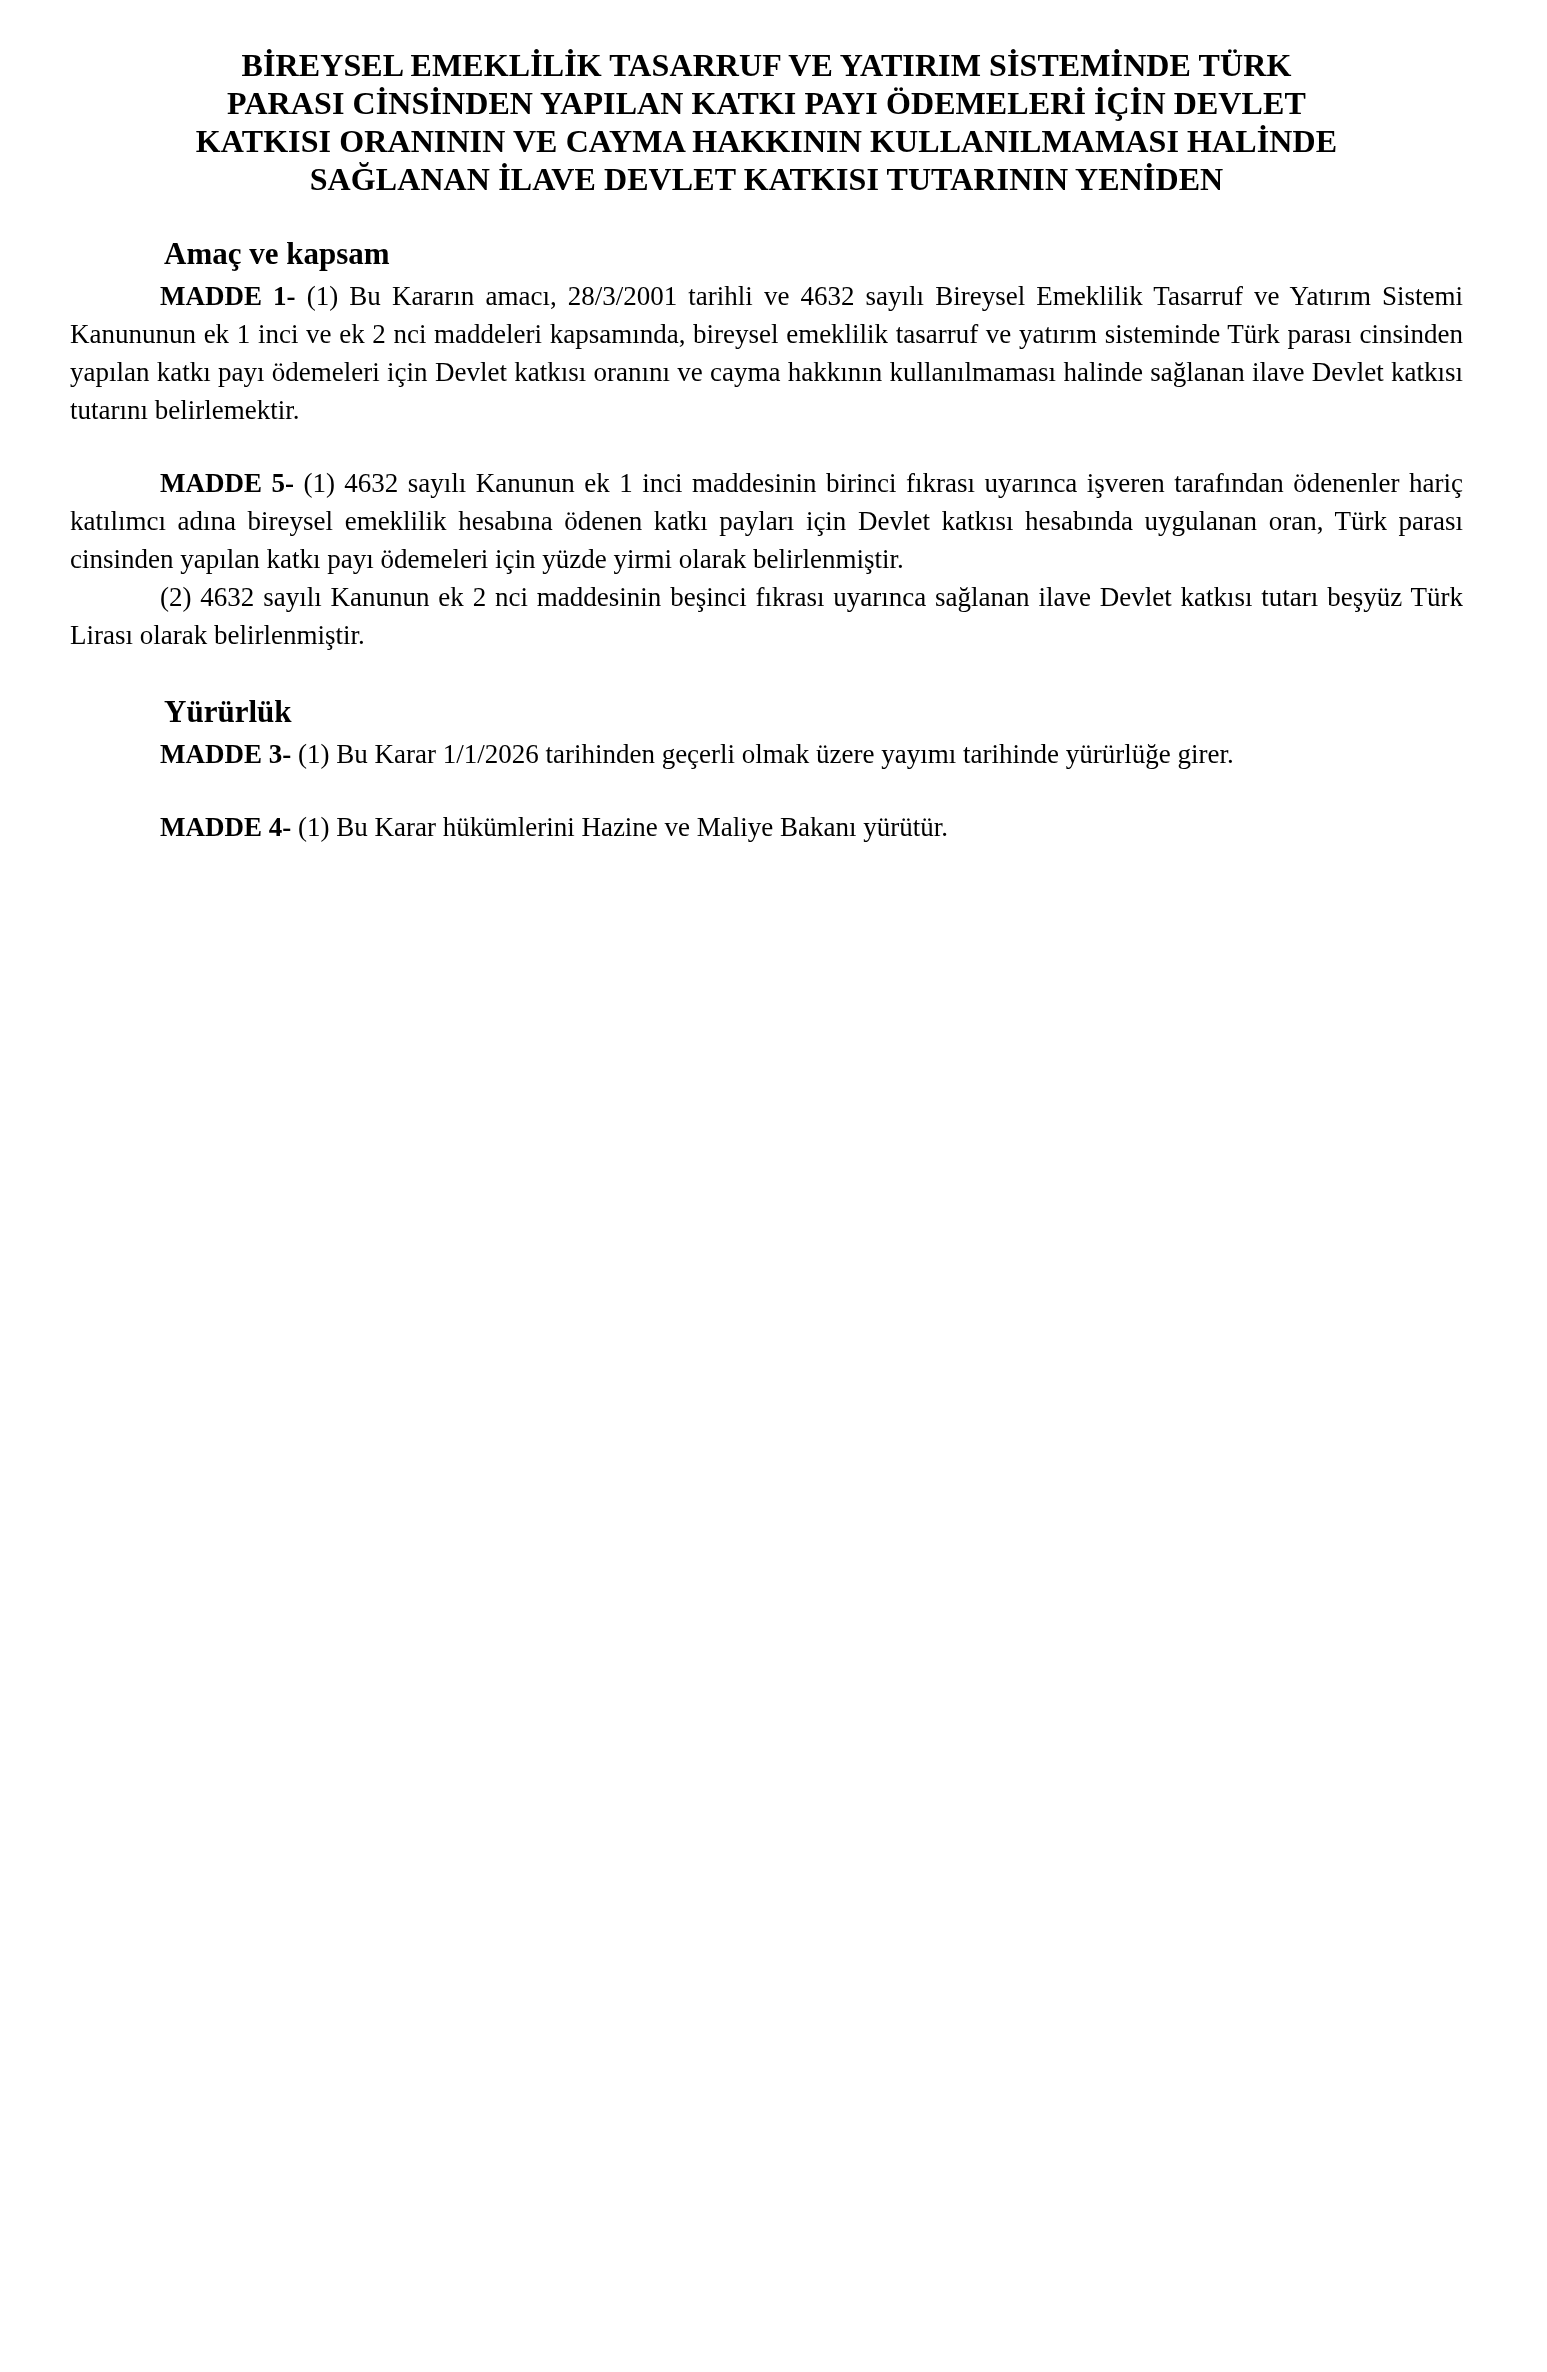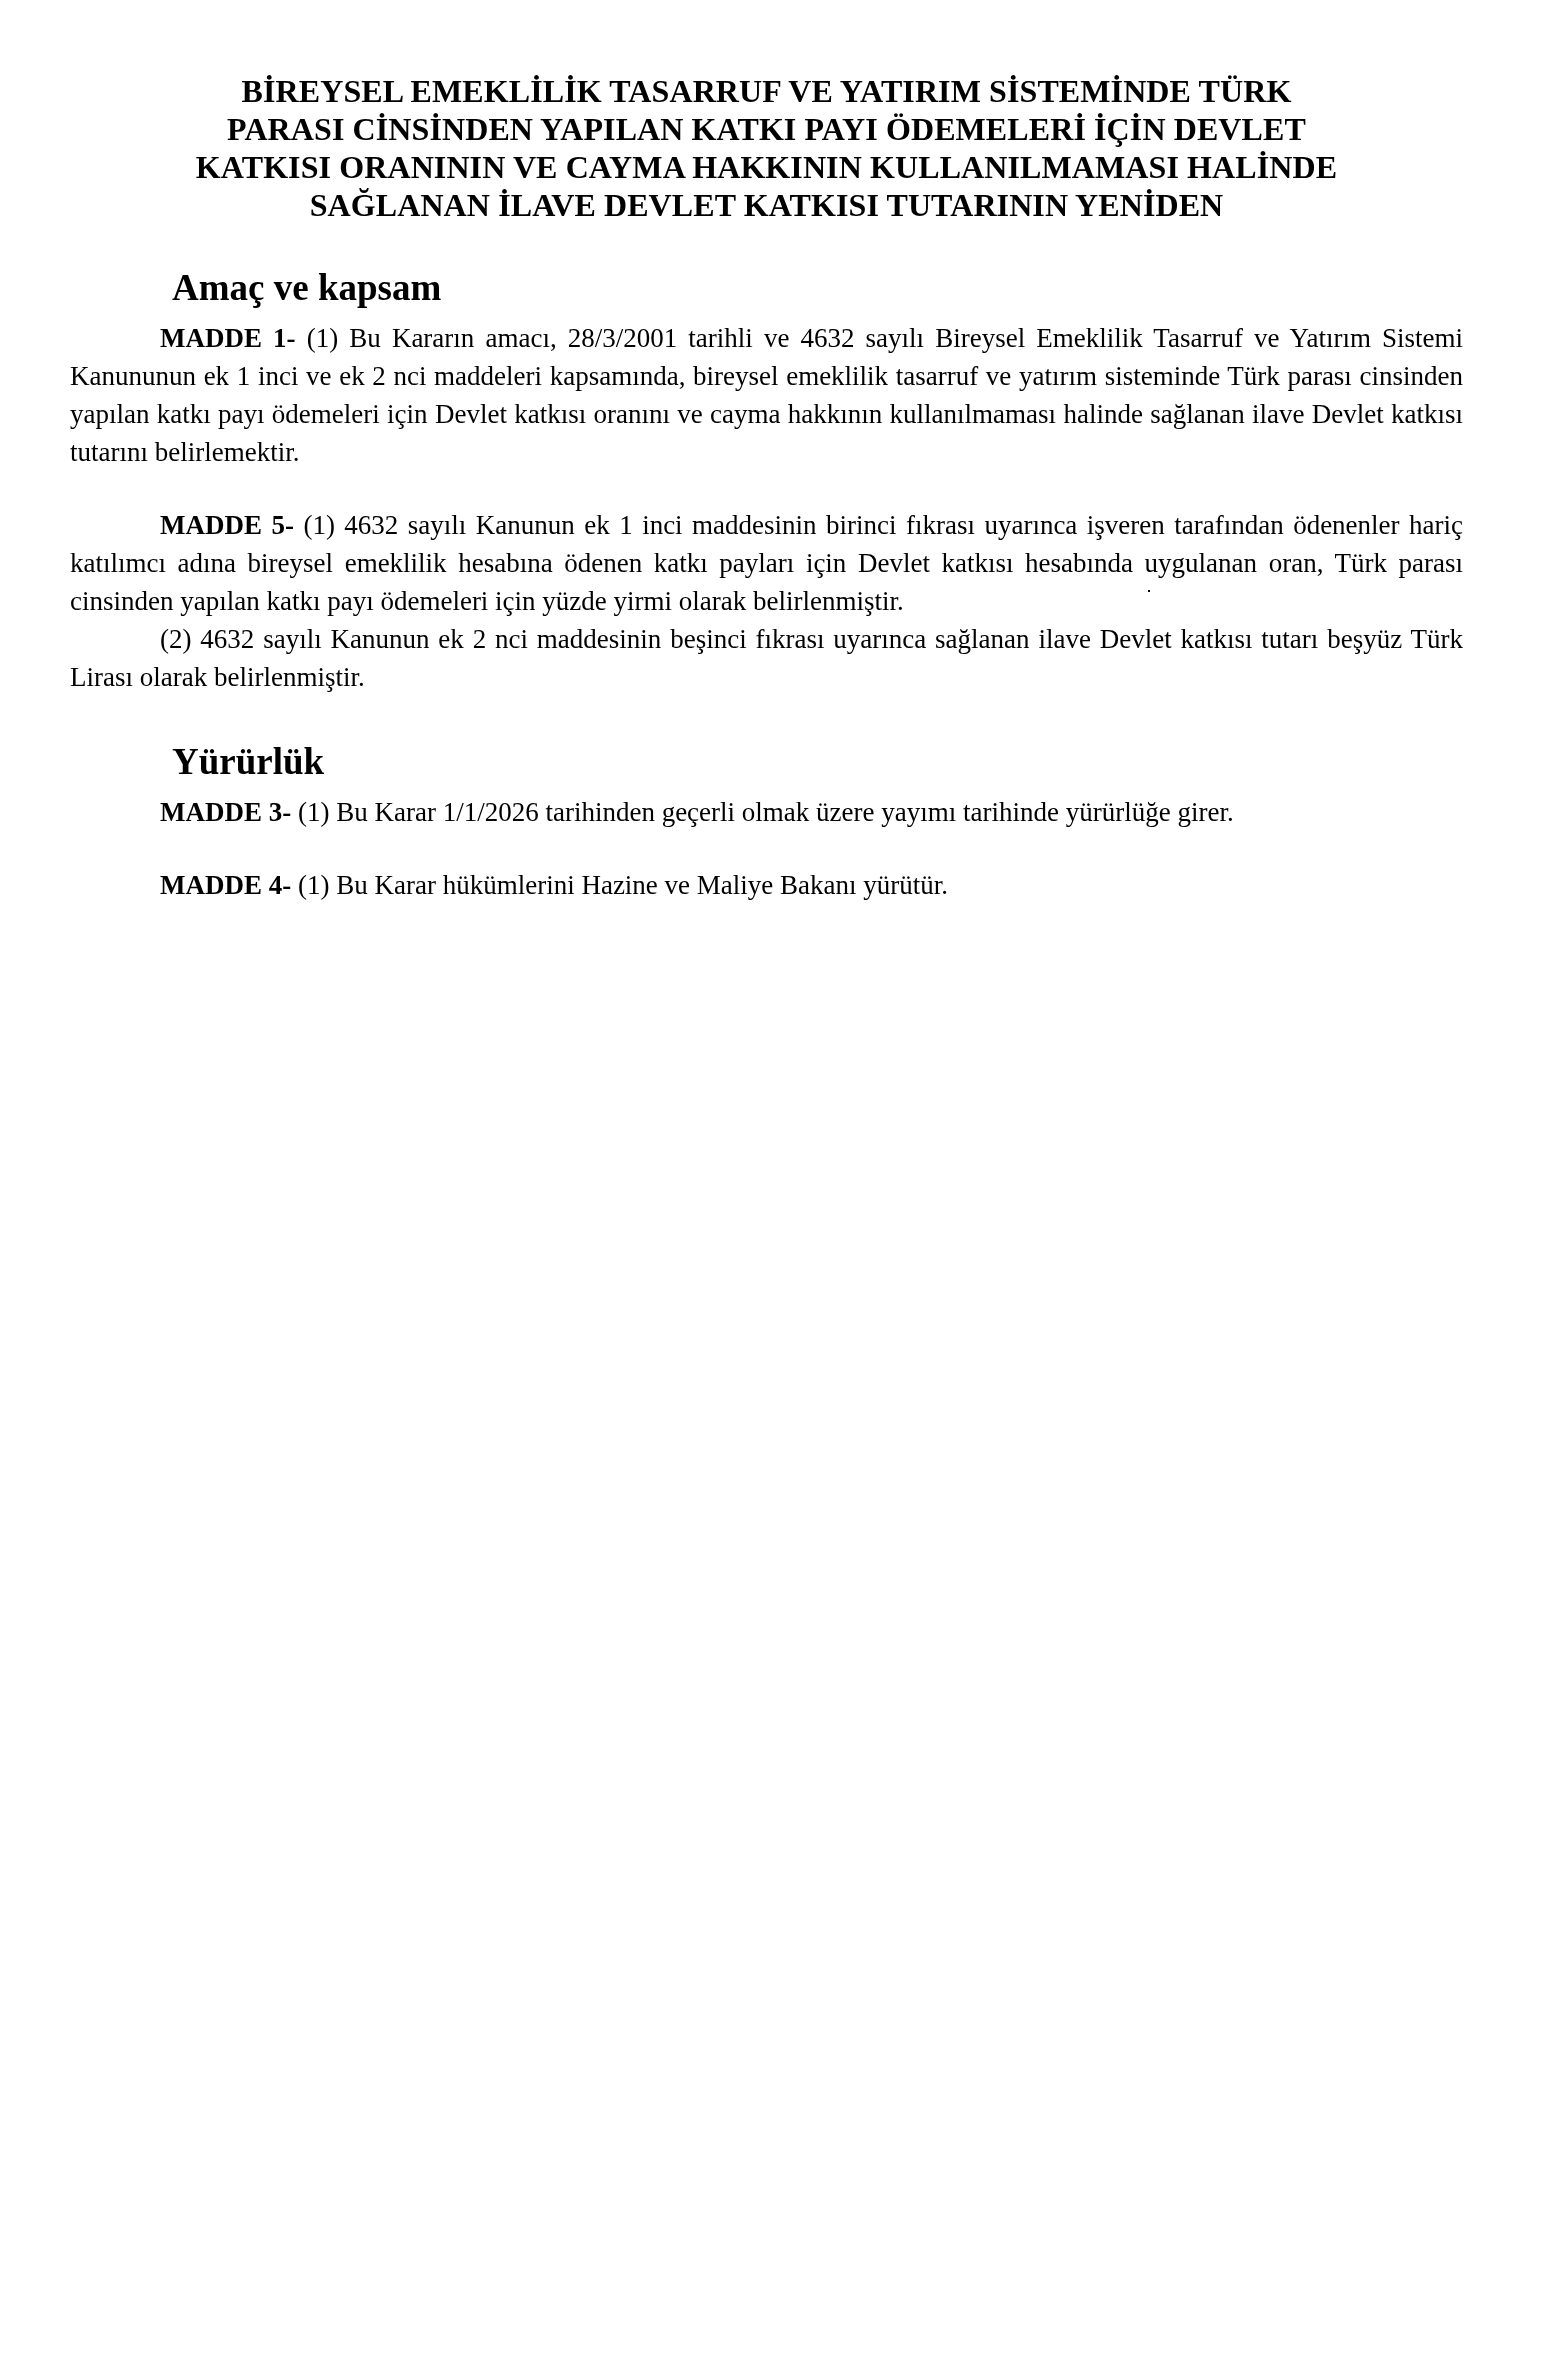--- a/index.html
+++ b/index.html
@@ -7,39 +7,39 @@
     width: 1548px;
     height: 2373px;
     position: relative;
     font-family: "Liberation Serif", "DejaVu Serif", serif;
     color: #000000;
     overflow: hidden;
   }
   .page {
     position: absolute;
     left: 70px;
-    top: 72px;
+    top: 46px;
     width: 1393px;
     font-family: Liberation Serif, serif;
   }
   .title {
     text-align: center;
     font-weight: bold;
     font-size: 32px;
     line-height: 38px;
     margin: 0;
     letter-spacing: 0.1px;
   }
   .title-line { display: block; }
   .section { margin-top: 0; }
   .heading {
     font-weight: bold;
-    font-size: 37px;
+    font-size: 31px;
     line-height: 38px;
-    margin: 12px;
+    margin: 4px;
     padding-left: 90px;
   }
   .para {
     font-size: 27px;
     line-height: 38px;
     margin: 0;
     text-align: justify;
     text-indent: 90px;
   }
   .para .lead { font-weight: bold; }

